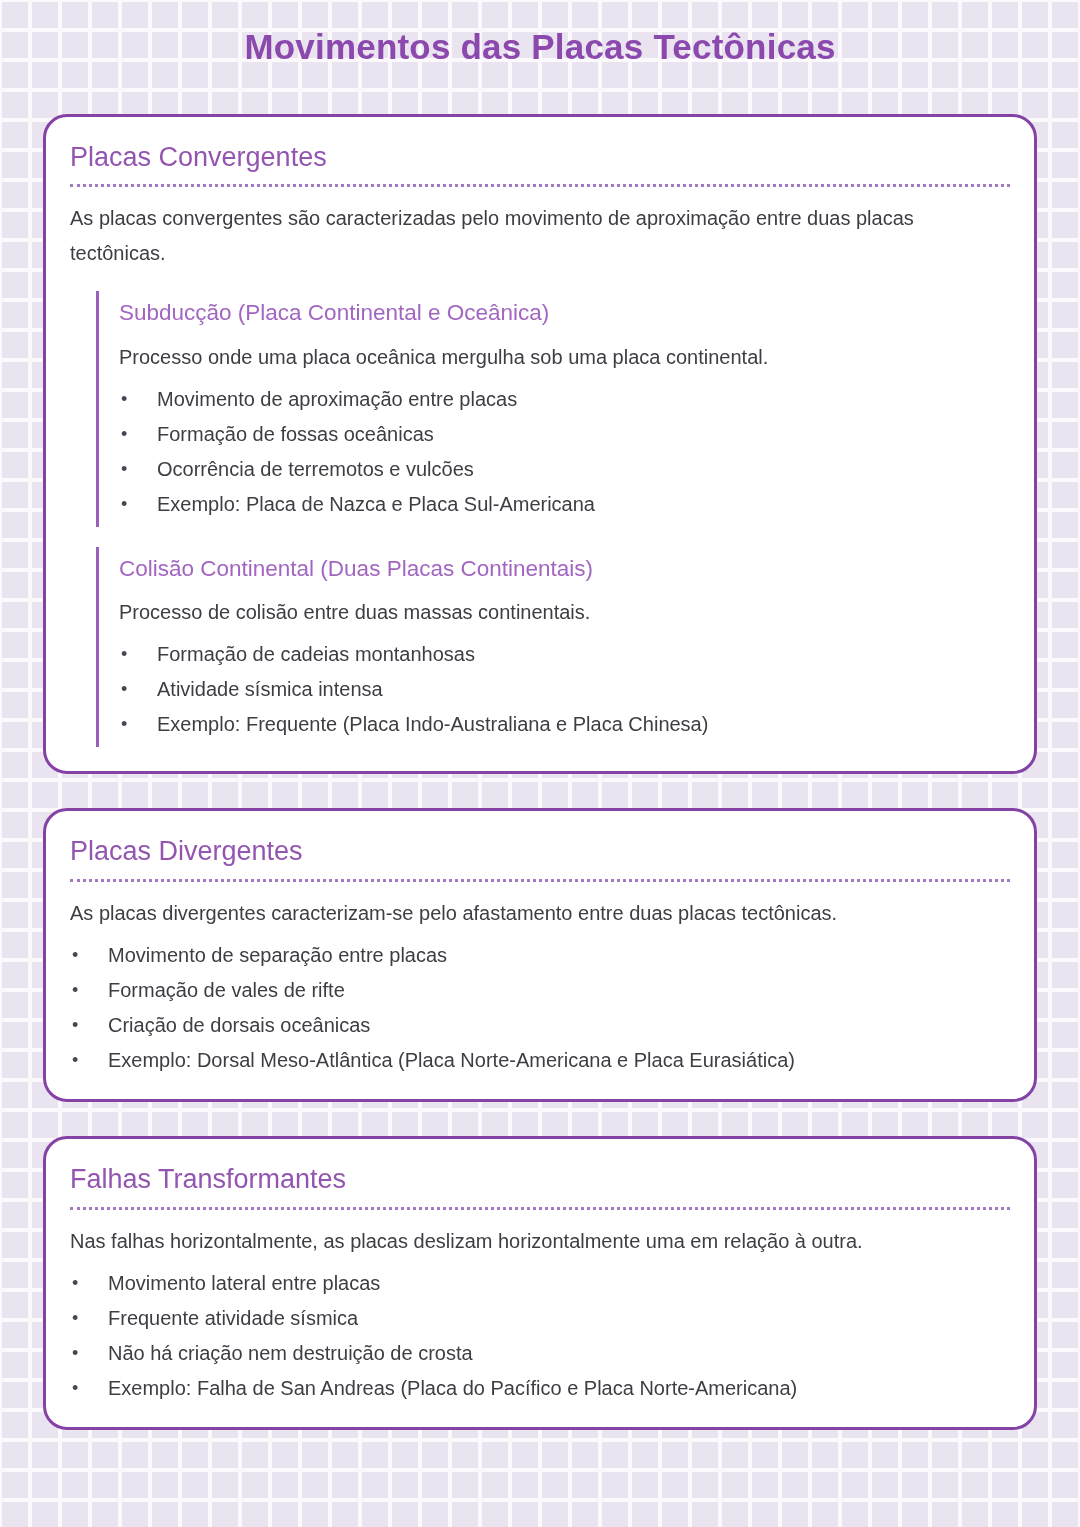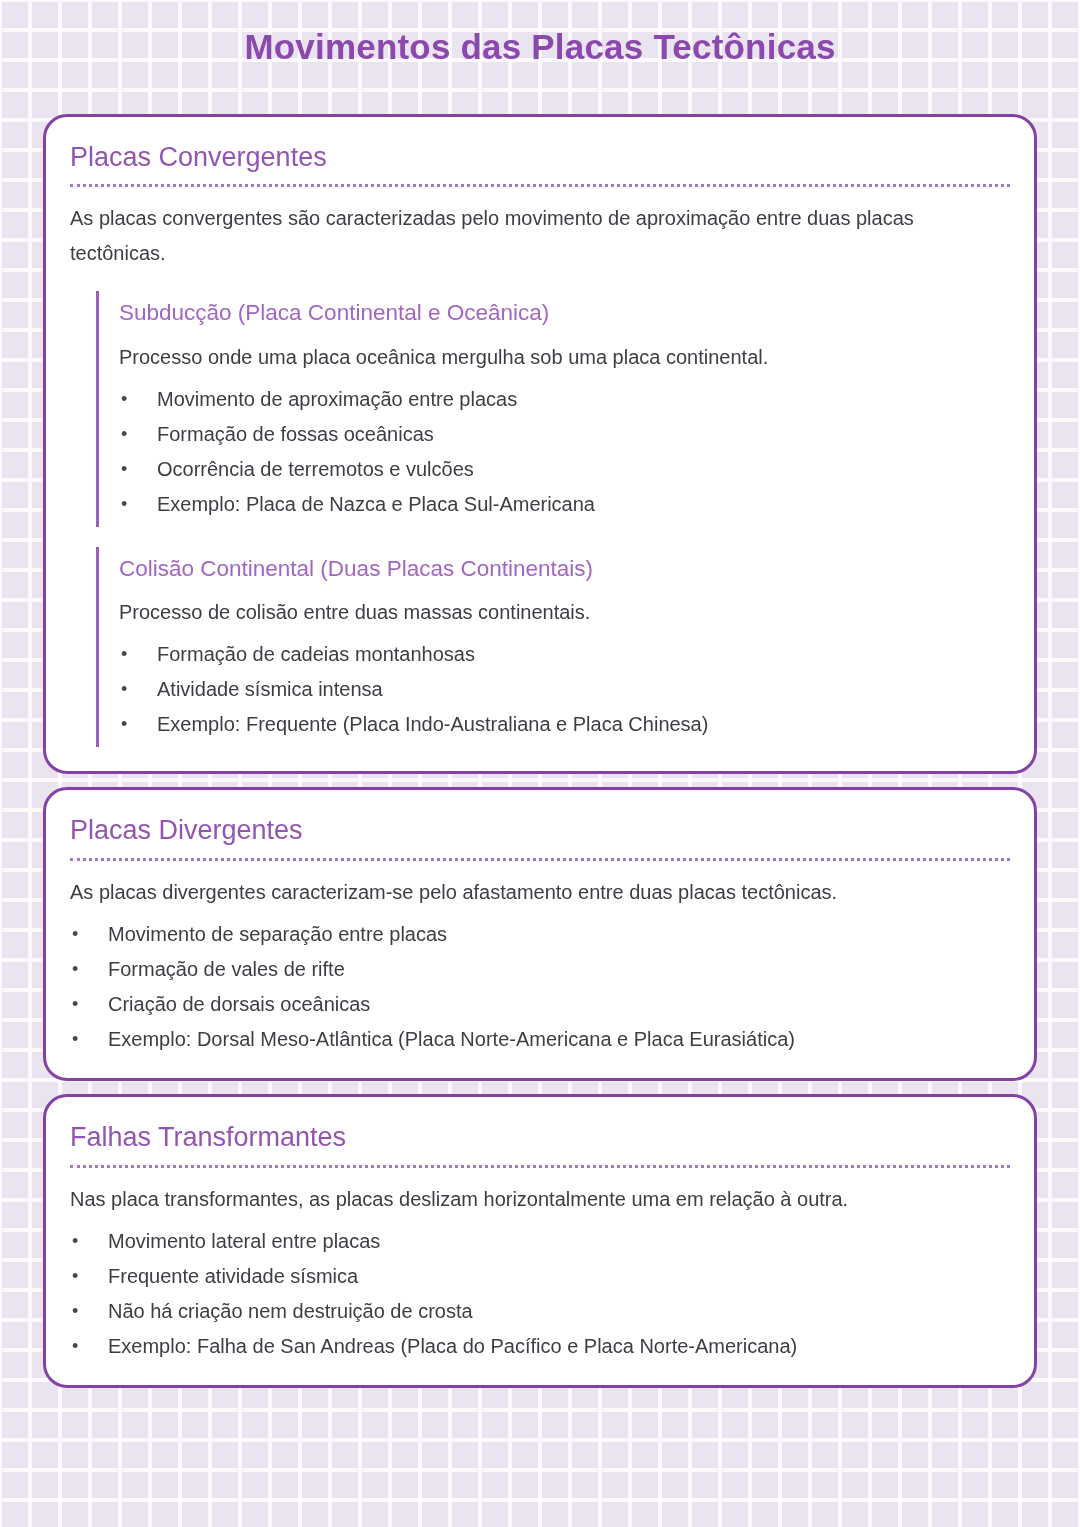--- a/index.html
+++ b/index.html
@@ -29,21 +29,21 @@
     letter-spacing: 0.2px;
   }
 
   .card {
     margin: 44px 43px 0;
     background: #ffffff;
     border: 3px solid #8443a4;
     border-radius: 24px;
     padding: 14px 24px 24px;
   }
-  .card + .card { margin-top: 13px; }
+  .card + .card { margin-top: 34px; }
 
   h2.section-title {
     margin: 8px 0 0;
     font-size: 27px;
     line-height: 1.4;
     font-weight: 500;
     color: #9355b0;
     padding-bottom: 8px;
     border-bottom: 3px dotted #a179c4;
   }
@@ -162,21 +162,21 @@
     </li>
     <li>
       <span class="dot">•</span>
       <span>Exemplo: Dorsal Meso-Atlântica (Placa Norte-Americana e Placa Eurasiática)</span>
     </li>
   </ul>
 </section>
 
 <section class="card">
   <h2 class="section-title">Falhas Transformantes</h2>
-  <p class="intro">Nas placa transformantes, as placas deslizam horizontalmente uma em relação à outra.</p>
+  <p class="intro">Nas falhas horizontalmente, as placas deslizam horizontalmente uma em relação à outra.</p>
   <ul class="bullets">
     <li>
       <span class="dot">•</span>
       <span>Movimento lateral entre placas</span>
     </li>
     <li>
       <span class="dot">•</span>
       <span>Frequente atividade sísmica</span>
     </li>
     <li>

